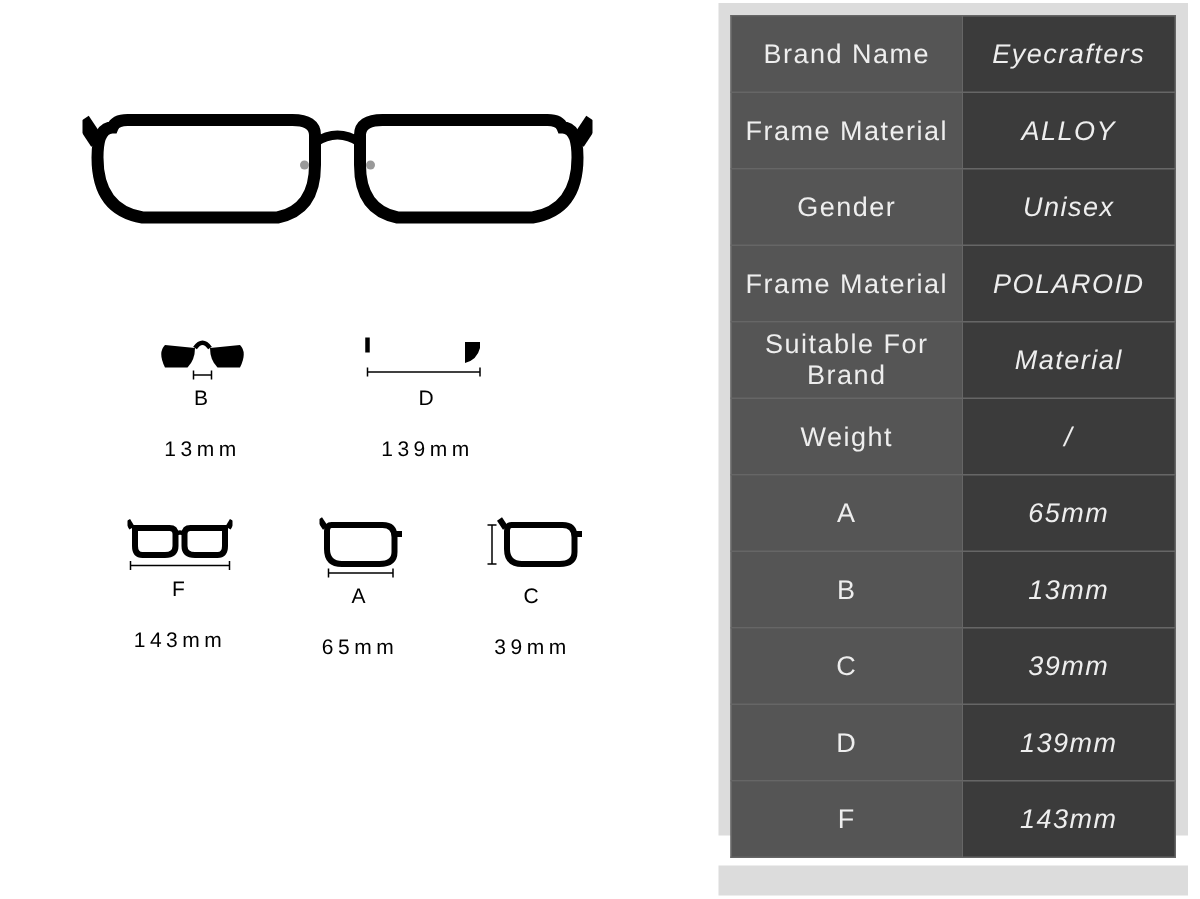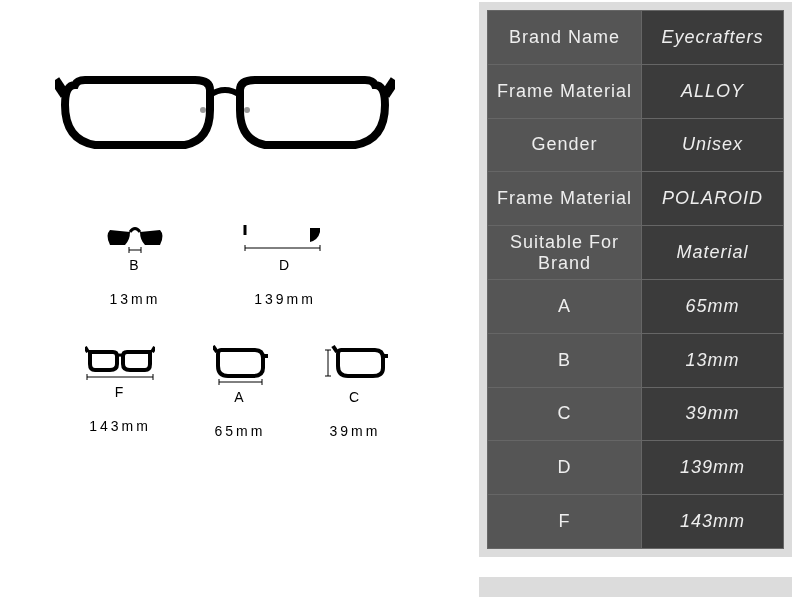--- a/index.html
+++ b/index.html
@@ -205,20 +205,24 @@
         </tr>
     <tr>
           <td class="lbl">Frame Material</td>
           <td class="val">POLAROID</td>
         </tr>
     <tr>
           <td class="lbl">Suitable For Brand</td>
           <td class="val">Material</td>
         </tr>
     <tr>
+          <td class="lbl">Weight</td>
+          <td class="val" style="font-size:18px;font-style:italic">/</td>
+        </tr>
+    <tr>
           <td class="lbl">A</td>
           <td class="val">65mm</td>
         </tr>
     <tr>
           <td class="lbl">B</td>
           <td class="val">13mm</td>
         </tr>
     <tr>
           <td class="lbl">C</td>
           <td class="val">39mm</td>

